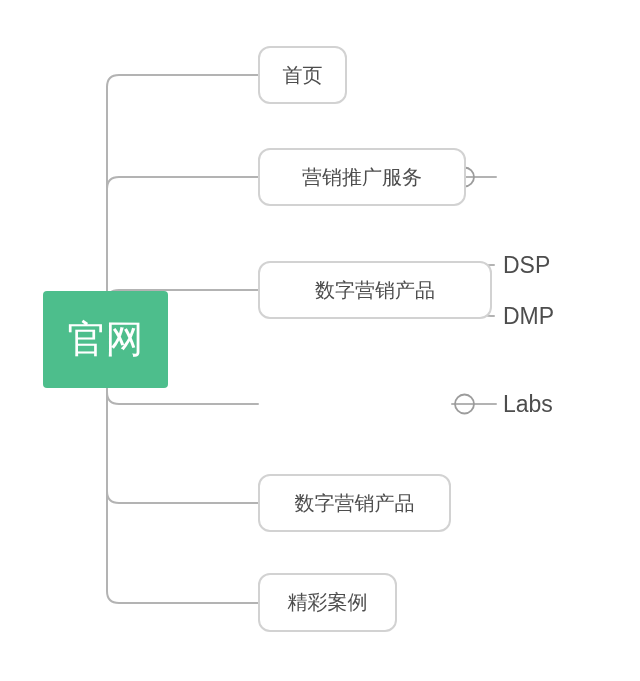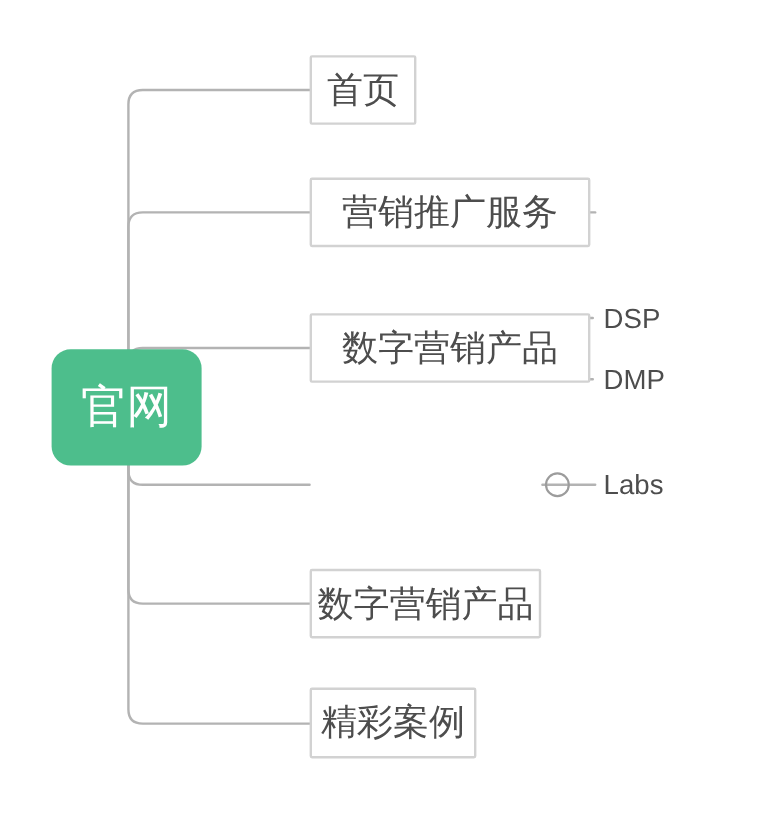--- a/index.html
+++ b/index.html
@@ -15,32 +15,32 @@
   body{
     font-family:"Liberation Sans","DejaVu Sans",sans-serif;
     width:640px;height:681px;position:relative;overflow:hidden;
   }
   .canvas{position:absolute;left:0;top:0;width:640px;height:681px;}
   svg.wires{position:absolute;left:0;top:0;width:640px;height:681px;}
   .node{
     position:absolute;
     background:#ffffff;
     border:2px solid var(--node-border);
-    border-radius:2px;
+    border-radius:12px;
     color:var(--node-text);
     display:flex;align-items:center;justify-content:center;
-    font-size:30px;
+    font-size:20px;
     letter-spacing:0;
     white-space:nowrap;
     z-index:2;
   }
   .node.root{
     background:var(--root-bg);
     border:none;
-    border-radius:16px;
+    border-radius:4px;
     color:var(--root-text);
     font-size:38px;
     z-index:3;
   }
   .leaf-label{
     position:absolute;
     color:var(--node-text);
     white-space:nowrap;
     display:flex;align-items:center;
     height:30px;
@@ -73,21 +73,21 @@
       <circle cx="464.5" cy="177" r="9.5"></circle>
       <circle cx="464.5" cy="290" r="9.5"></circle>
       <circle cx="464.5" cy="404" r="9.5"></circle>
     </g>
   </svg>
 
   <div class="node root" style="left:43px;top:291px;width:125px;height:97px;">官网</div>
 
   <div class="node" style="left:258px;top:46px;width:89px;height:58px;">首页</div>
 
-  <div class="node" style="left:258px;top:148px;width:234px;height:58px;">营销推广服务</div>
+  <div class="node" style="left:258px;top:148px;width:208px;height:58px;">营销推广服务</div>
 
   <div class="node" style="left:258px;top:261px;width:234px;height:58px;">数字营销产品</div>
 
 
   <div class="node" style="left:258px;top:474px;width:193px;height:58px;">数字营销产品</div>
 
   <div class="node" style="left:258px;top:573px;width:139px;height:59px;">精彩案例</div>
 
 
   <div class="leaf-label leaf-en" style="left:503px;top:250px;">DSP</div>

